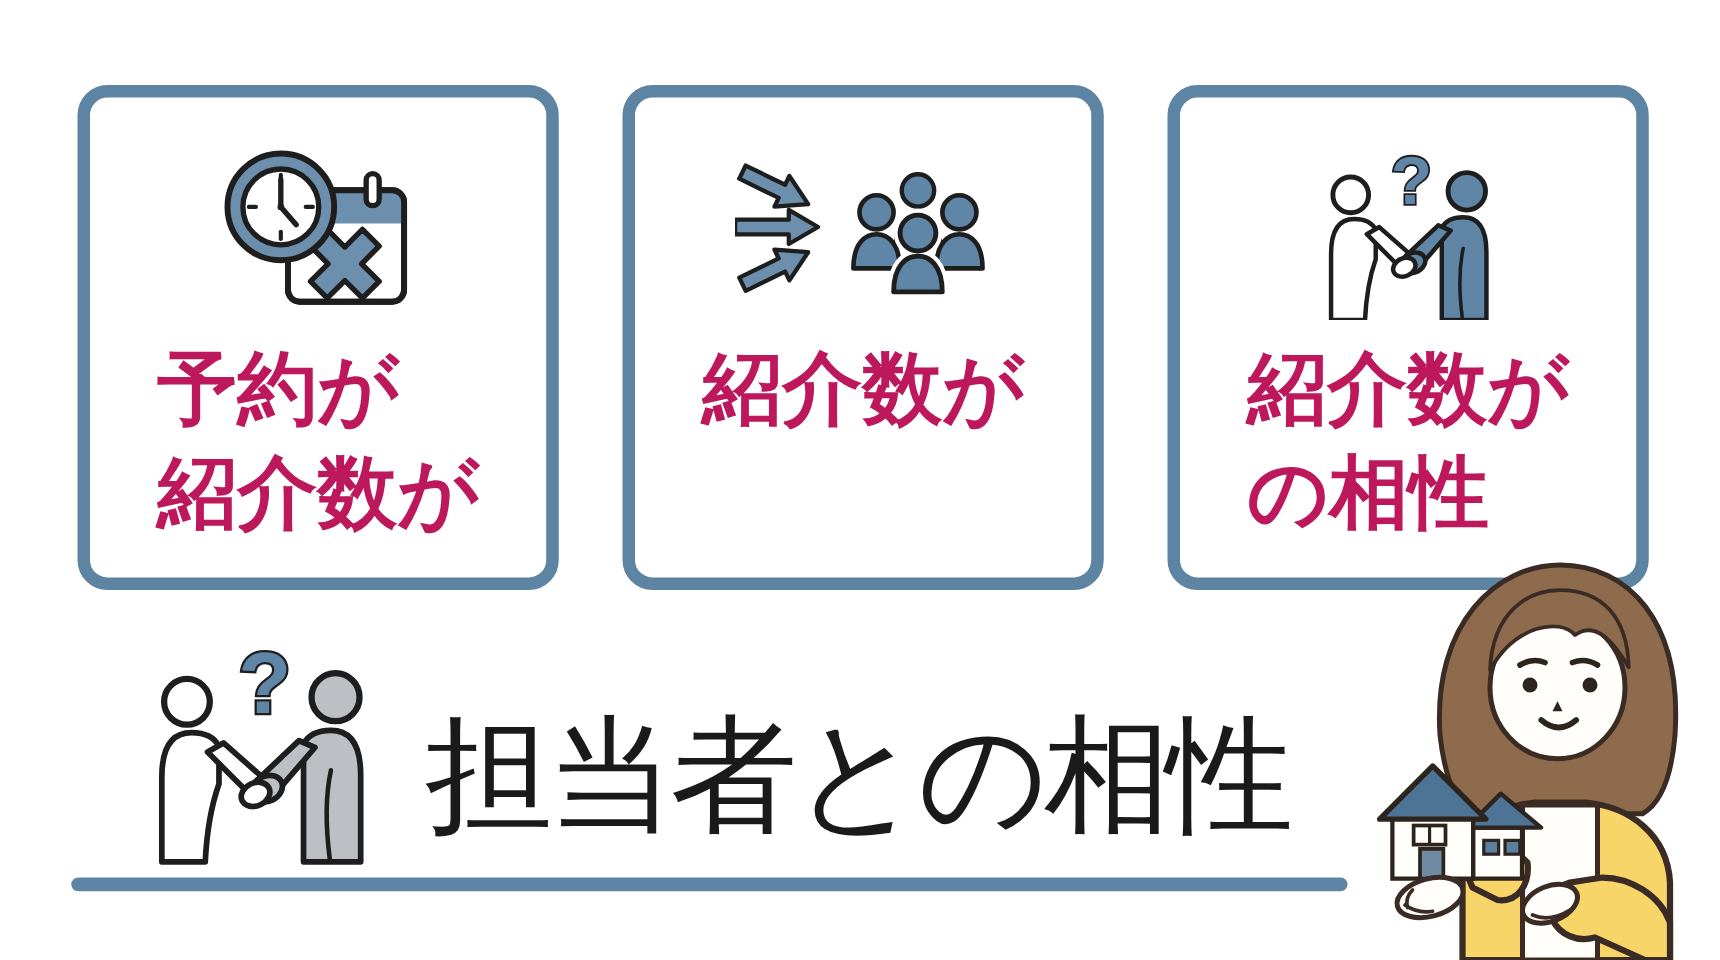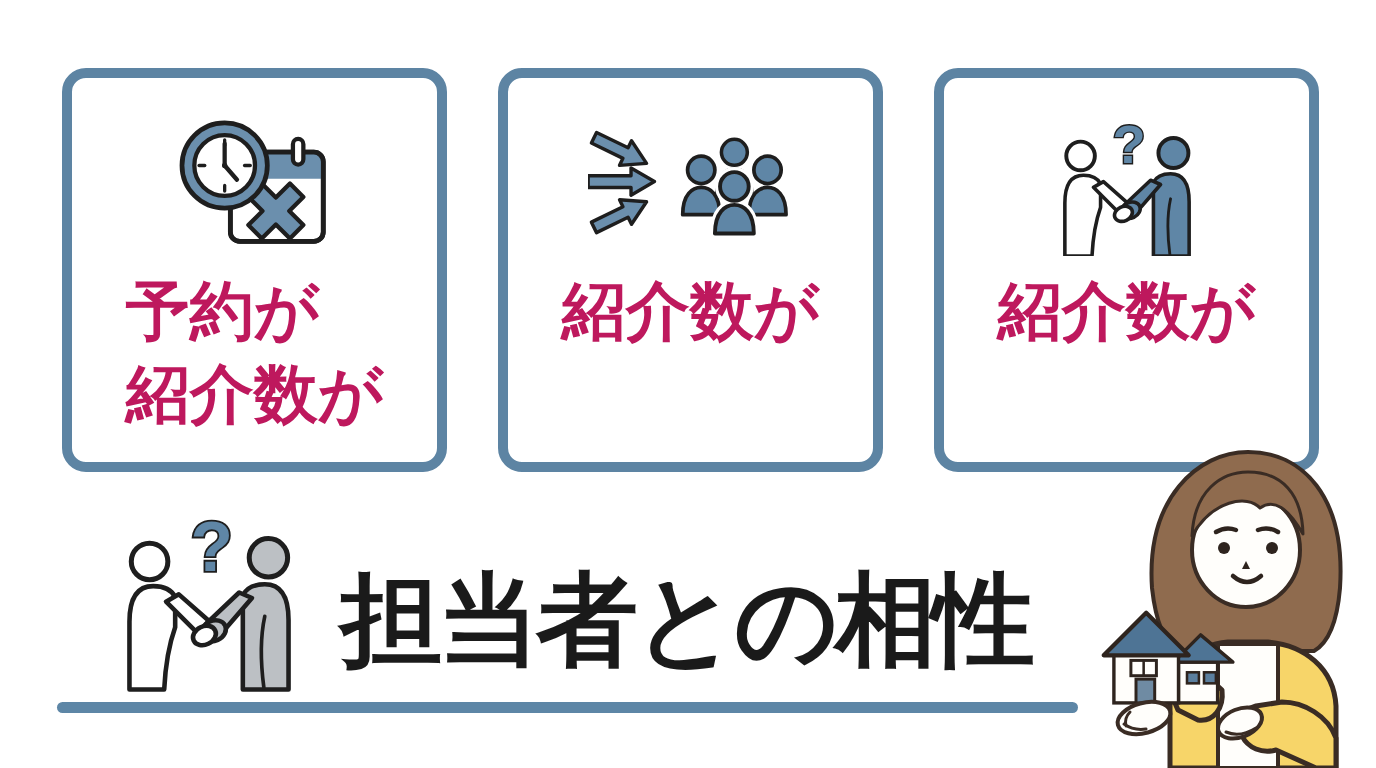--- a/index.html
+++ b/index.html
@@ -21,21 +21,21 @@
     height:152px;margin-top:30px;display:flex;align-items:center;justify-content:center;
   }
   .card-label{
     margin-top:10px;text-align:left;color:#be185d;
     font-size:64px;line-height:1.3;font-weight:900;letter-spacing:0px;white-space:nowrap;
   }
   
   .hl-icon{position:absolute;left:113px;top:503px;width:192px;height:190px;}
   .hl-title{
     position:absolute;left:340px;top:553px;color:#1a1a1a;
-    font-size:102px;font-weight:700;letter-spacing:-4px;white-space:nowrap;
+    font-size:102px;font-weight:400;letter-spacing:-4px;white-space:nowrap;
   }
   .hl-underline{
     position:absolute;left:57px;top:702px;width:1021px;height:11px;
     background:#5d86a6;border-radius:6px;
   }
   
   .woman{position:absolute;left:1090px;top:438px;width:286px;height:330px;z-index:5;}
   
   .ol{stroke:#1e1e1e;stroke-linejoin:round;stroke-linecap:round;}
   .blue{fill:#6b8fad;}
@@ -128,20 +128,21 @@
       <circle cx="170" cy="56" r="21" class="blued ol" stroke-width="5.5"></circle>
       <path d="M192,200 L192,124 Q192,85 166,85 Q148,85 142,97 L142,200 Z" class="blued ol" stroke-width="5"></path>
       <path d="M166,120 Q159,152 165,198" fill="none" class="ol" stroke-width="4"></path>
       <path d="M152,100 L138,94 L102,128 L114,144 Z" class="blued ol" stroke-width="5"></path>
       <ellipse cx="110" cy="136" rx="14" ry="11" transform="rotate(-25 110 136)" class="blued ol" stroke-width="5"></ellipse>
       <ellipse cx="100" cy="141" rx="13" ry="10" transform="rotate(-25 100 141)" class="white ol" stroke-width="5"></ellipse>
     </svg>
   </div>
   <div class="card-label">
     <div>紹介数が</div>
+    <div>の相性</div>
   </div>
 </div>
 
 <div class="hl-icon">
   <svg width="192" height="190" viewBox="0 0 210 200" aria-hidden="true">
     <text x="108" y="70" text-anchor="middle" font-size="76" font-weight="bold" font-family="Liberation Sans, sans-serif" class="blued" stroke="#1e1e1e" stroke-width="4" paint-order="stroke">?</text>
 
     <circle cx="40" cy="60" r="20" class="white ol" stroke-width="5.5"></circle>
     <path d="M18,200 L18,126 Q18,87 44,87 Q62,87 68,99 L68,132 Q58,160 56,200 Z" class="white ol" stroke-width="5"></path>
     <path d="M58,104 L72,96 L106,126 L96,142 Z" class="white ol" stroke-width="5"></path>

